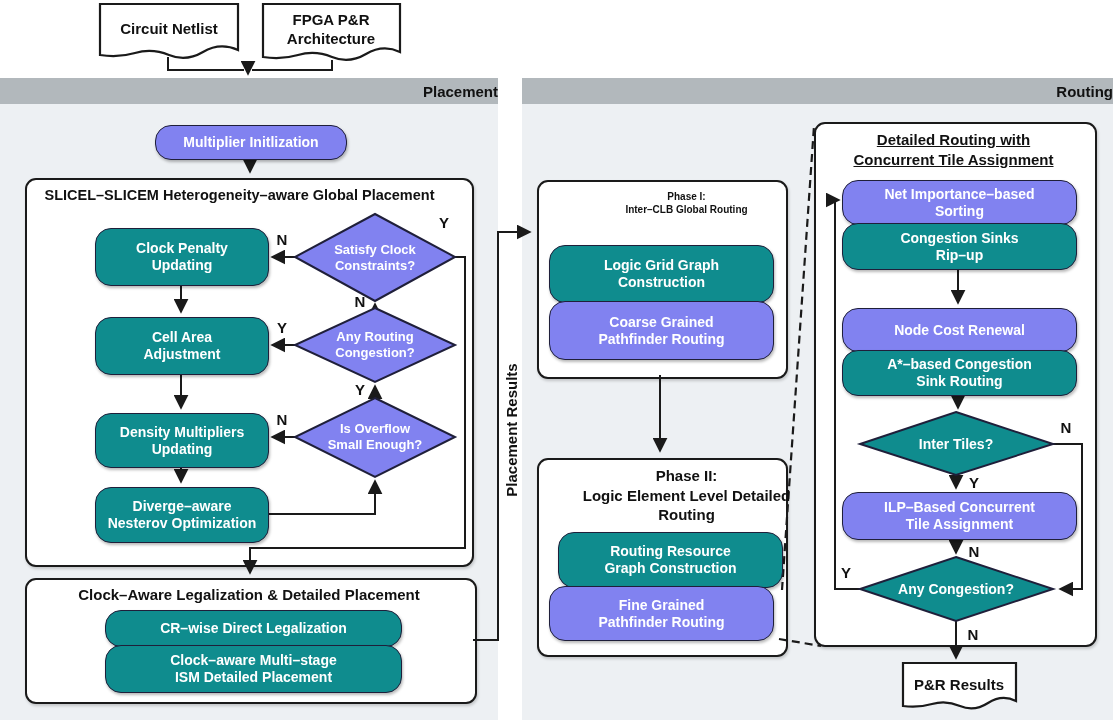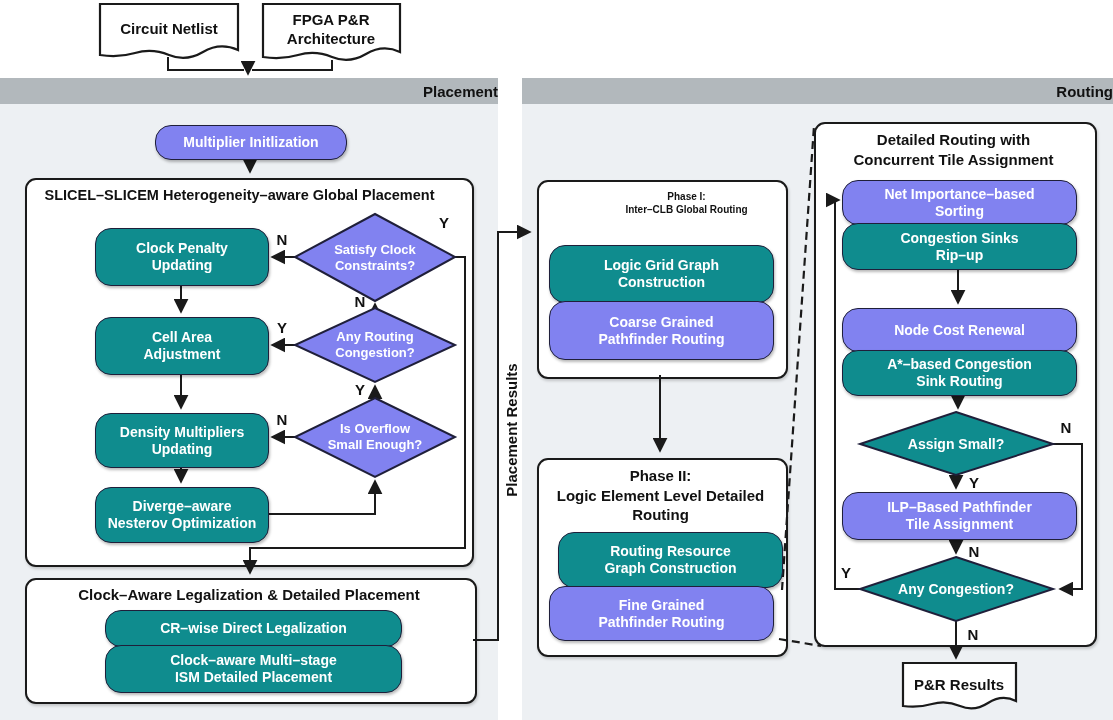--- a/index.html
+++ b/index.html
@@ -51,26 +51,26 @@
   <div class="abs btitle z5" style="left:17px;top:186px;width:445px;font-size:14.5px;">SLICEL–SLICEM Heterogeneity–aware Global Placement</div>
 
   <div class="abs wbox z3" style="left:25px;top:578px;width:448px;height:122px;"></div>
   <div class="abs btitle z5" style="left:25px;top:585px;width:448px;font-size:15px;">Clock–Aware Legalization &amp; Detailed Placement</div>
 
   <div class="abs wbox z3" style="left:537px;top:180px;width:247px;height:195px;"></div>
   <div class="abs btitle z5" style="left:563px;top:190px;width:247px;font-size:10px;">Phase I:
 Inter–CLB Global Routing</div>
 
   <div class="abs wbox z3" style="left:537px;top:458px;width:247px;height:195px;"></div>
-  <div class="abs btitle z5" style="left:537px;top:466px;width:247px;font-size:15px;">Phase II:
+  <div class="abs btitle z5" style="left:537px;top:466px;width:247px;font-size:15px;padding-left:26px;">Phase II:
 Logic Element Level Detailed
 Routing</div>
 
   <div class="abs wbox z3" style="left:814px;top:122px;width:279px;height:521px;"></div>
-  <div class="abs btitle z5" style="left:814px;top:130px;width:279px;font-size:15px;">Detailed Routing with
+  <div class="abs btitle z5" style="left:814px;top:130px;width:279px;font-size:15px;text-decoration:underline;">Detailed Routing with
 Concurrent Tile Assignment</div>
 
   <svg class="overlay" width="1113" height="720" viewBox="0 0 1113 720">
     <defs>
       <marker id="ah" viewBox="0 0 10 10" refX="8.2" refY="5" markerWidth="7.5" markerHeight="7.5" orient="auto-start-reverse">
         <path d="M0,0 L10,5 L0,10 Z" fill="#1a1a1a"></path>
       </marker>
     </defs>
     <g stroke="#1a1a1a" stroke-width="2" fill="none">
 
@@ -169,24 +169,24 @@
   <div class="abs cbox purple z5" style="left:549px;top:586px;width:223px;height:53px;">Fine Grained
 Pathfinder Routing</div>
 
   <div class="abs cbox purple z5" style="left:842px;top:180px;width:233px;height:43px;">Net Importance–based
 Sorting</div>
   <div class="abs cbox teal z5" style="left:842px;top:223px;width:233px;height:45px;">Congestion Sinks
 Rip–up</div>
   <div class="abs cbox purple z5" style="left:842px;top:308px;width:233px;height:42px;">Node Cost Renewal</div>
   <div class="abs cbox teal z5" style="left:842px;top:350px;width:233px;height:44px;">A*–based Congestion
 Sink Routing</div>
-  <div class="abs cbox purple z5" style="left:842px;top:492px;width:233px;height:46px;">ILP–Based Pathfinder
+  <div class="abs cbox purple z5" style="left:842px;top:492px;width:233px;height:46px;">ILP–Based Concurrent
 Tile Assignment</div>
 
-  <div class="dtext" style="left:956px;top:444px;font-size:14px;width:150px;">Assign Small?</div>
+  <div class="dtext" style="left:956px;top:444px;font-size:14px;width:150px;">Inter Tiles?</div>
   <div class="dtext" style="left:956px;top:589px;font-size:14px;width:150px;">Any Congestion?</div>
 
   <div class="lbl" style="left:282px;top:239px;">N</div>
   <div class="lbl" style="left:444px;top:222px;">Y</div>
   <div class="lbl" style="left:360px;top:301px;">N</div>
   <div class="lbl" style="left:282px;top:327px;">Y</div>
   <div class="lbl" style="left:360px;top:389px;">Y</div>
   <div class="lbl" style="left:282px;top:419px;">N</div>
   <div class="lbl" style="left:1066px;top:427px;">N</div>
   <div class="lbl" style="left:974px;top:482px;">Y</div>

